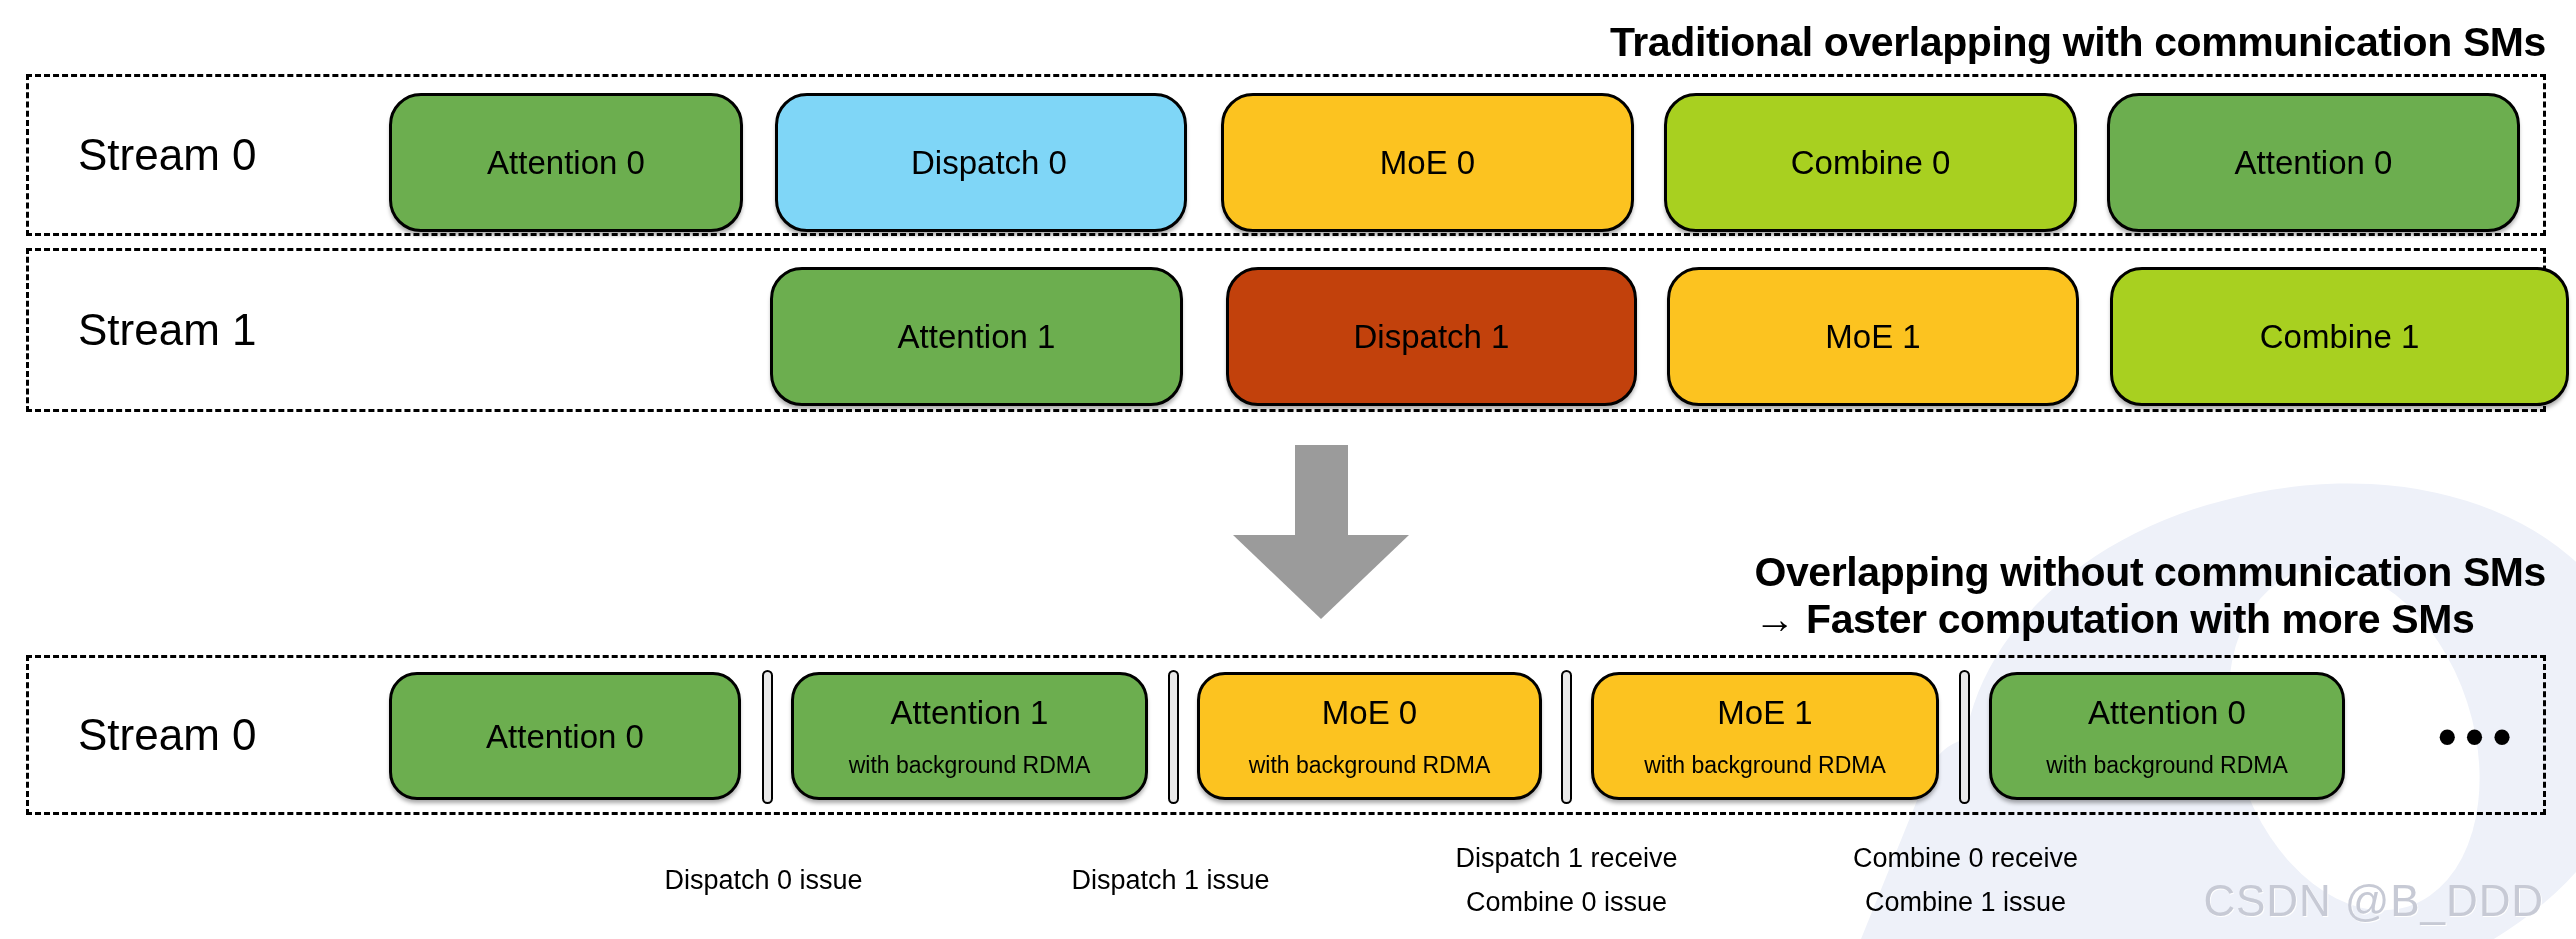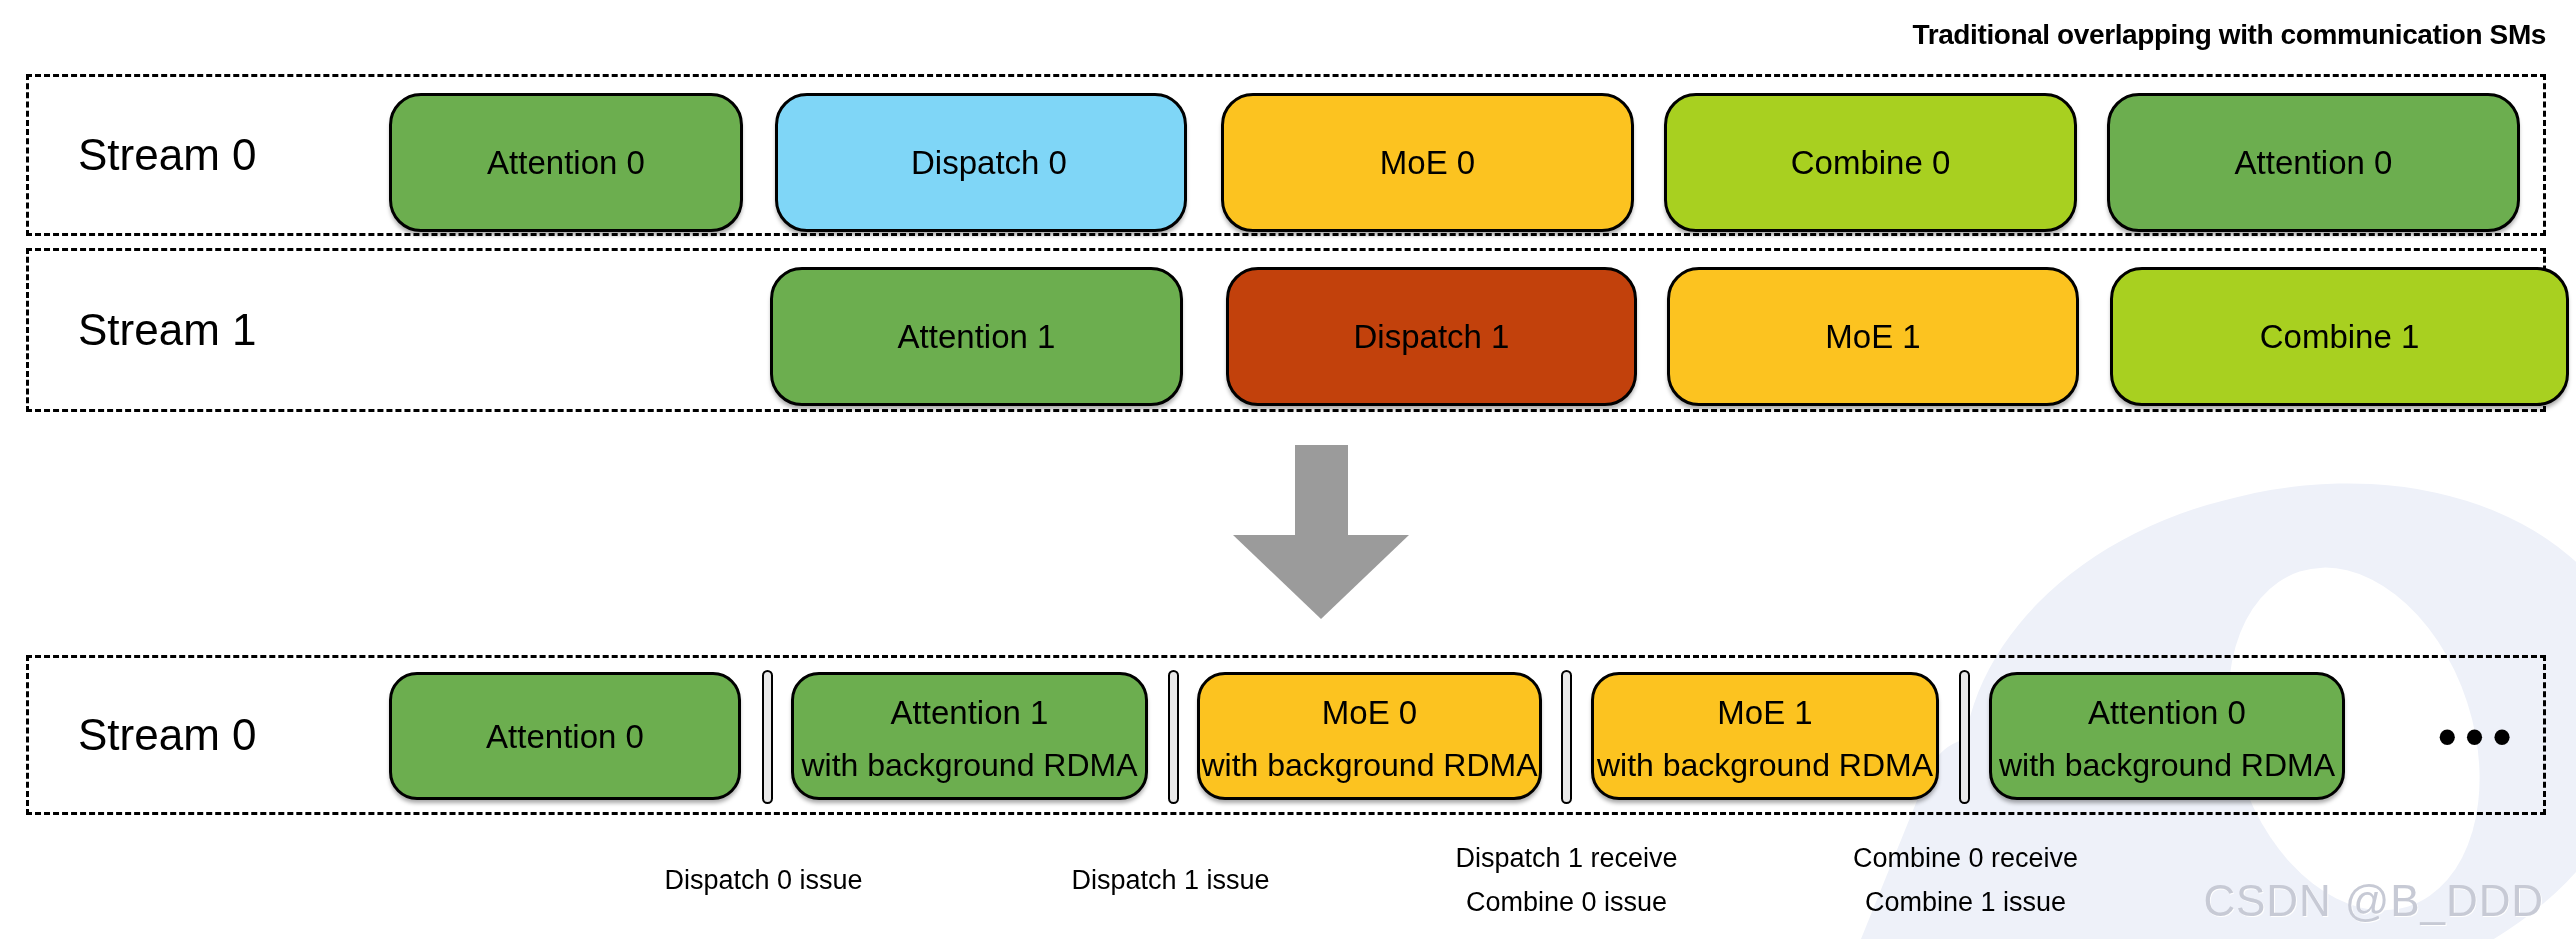--- a/index.html
+++ b/index.html
@@ -6,38 +6,38 @@
   #canvas{
     position:relative;width:2576px;height:940px;background:#ffffff;overflow:hidden;
     font-family:"Liberation Sans","DejaVu Sans",sans-serif;color:#000;
   }
   
   .blob{position:absolute;z-index:0;}
   #blob-large{left:1962px;top:488px;width:686px;height:510px;background:#eef1f9;border-radius:48% 52% 50% 50%;transform:rotate(-14deg);}
   #blob-white{left:2235px;top:563px;width:238px;height:352px;background:#ffffff;border-radius:50%;transform:rotate(-18deg);}
   #blob-band{left:1865px;top:748px;width:220px;height:405px;background:#eef1f9;border-radius:53px;transform:rotate(22deg);}
 
-  .title{position:absolute;z-index:3;font-weight:bold;font-size:28px;letter-spacing:-0.4px;text-align:left;}
+  .title{position:absolute;z-index:3;font-weight:bold;font-size:41px;letter-spacing:-0.4px;text-align:left;}
   #title-traditional{top:19.4px;right:30px;}
   #title-overlap{top:549px;right:30px;line-height:47px;}
 
   .stream-box{position:absolute;left:26px;width:2520px;border:3.5px dashed #000;box-sizing:border-box;z-index:2;background:transparent;}
   #box-top0{top:74px;height:162px;}
   #box-top1{top:248px;height:164px;}
   #box-bottom{top:655px;height:160px;}
 
   .stream-label{position:absolute;left:49px;top:0;height:100%;display:flex;align-items:center;font-size:44px;z-index:2;}
 
   .block{
     position:absolute;top:16px;height:139px;border:3.5px solid #000;border-radius:32px;
     box-sizing:border-box;display:flex;flex-direction:column;align-items:center;justify-content:center;
     z-index:2;box-shadow:0 4.4px 4.4px -1.8px rgba(0,0,0,0.35);
   }
   .block .block-label{font-size:33px;line-height:39px;}
-  .block .block-sub{font-size:32px;line-height:30px;margin-top:18px;}
+  .block .block-sub{font-size:23px;line-height:30px;margin-top:18px;}
   #box-bottom .block{top:14px;height:128px;border-radius:28px;}
 
   .sep{position:absolute;top:12.3px;height:134px;width:10.6px;border:2.6px solid #000;border-radius:7px;box-sizing:border-box;z-index:2;}
 
   .ellipsis{position:absolute;left:2375px;top:14px;width:150px;height:128px;display:flex;align-items:center;justify-content:center;
     font-size:53px;letter-spacing:8.8px;font-weight:bold;z-index:2;}
 
   .arrow{position:absolute;z-index:2;}
   #arrow-stem{left:1295px;top:445px;width:53px;height:91px;}
   #arrow-head{left:1233px;top:535px;width:176px;height:84px;clip-path:polygon(0 0,100% 0,50% 100%);}
@@ -94,20 +94,24 @@
       <div class="block-label">MoE 1</div>
     </div>
     <div class="block" style="left: 2081px; width: 459px; background: rgb(168, 208, 32);">
       <div class="block-label">Combine 1</div>
     </div>
   </div>
 
   <div class="arrow" id="arrow-stem" style="background: rgb(155, 155, 155);"></div>
   <div class="arrow" id="arrow-head" style="background: rgb(155, 155, 155);"></div>
 
+  <div class="title" id="title-overlap">
+    <div>Overlapping without communication SMs</div>
+    <div>→ Faster computation with more SMs</div>
+  </div>
 
   <div class="stream-box" id="box-bottom">
     <div class="stream-label">Stream 0</div>
     <div class="block" style="left: 360px; width: 352px; background: rgb(108, 174, 79);">
       <div class="block-label">Attention 0</div>
     </div>
     <div class="sep" style="left: 733px; background: rgb(233, 233, 233);"></div>
     <div class="block" style="left: 762px; width: 357px; background: rgb(108, 174, 79);">
       <div class="block-label">Attention 1</div>
       <div class="block-sub">with background RDMA</div>

